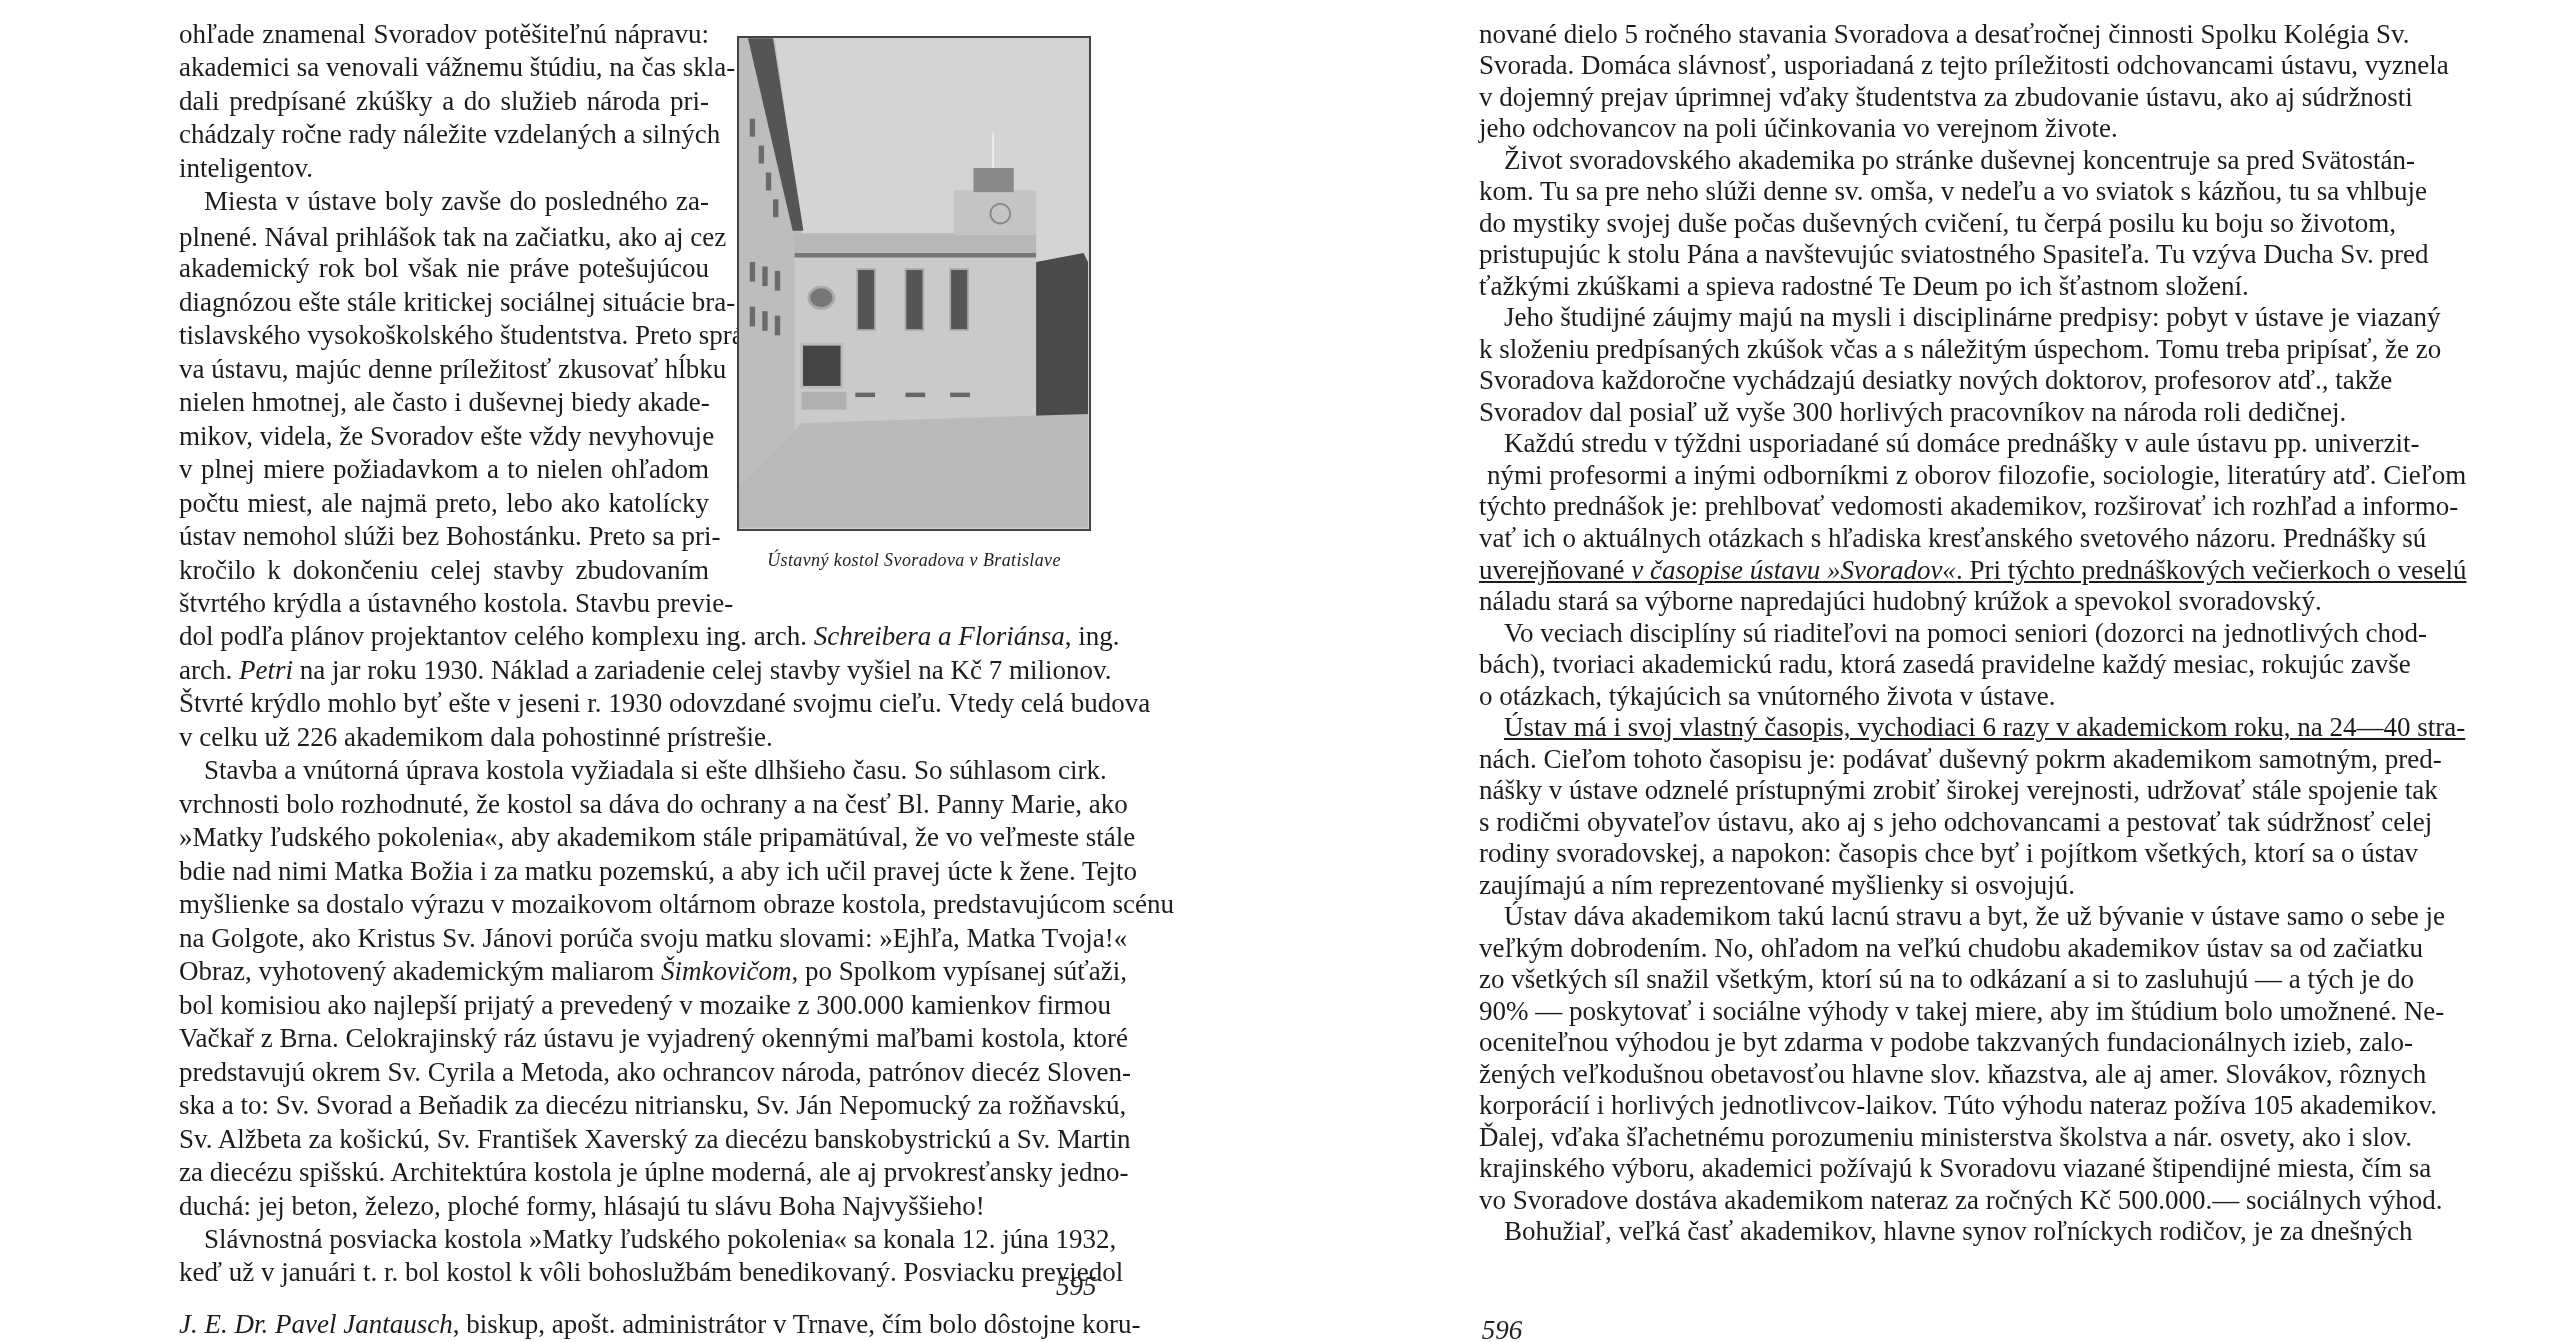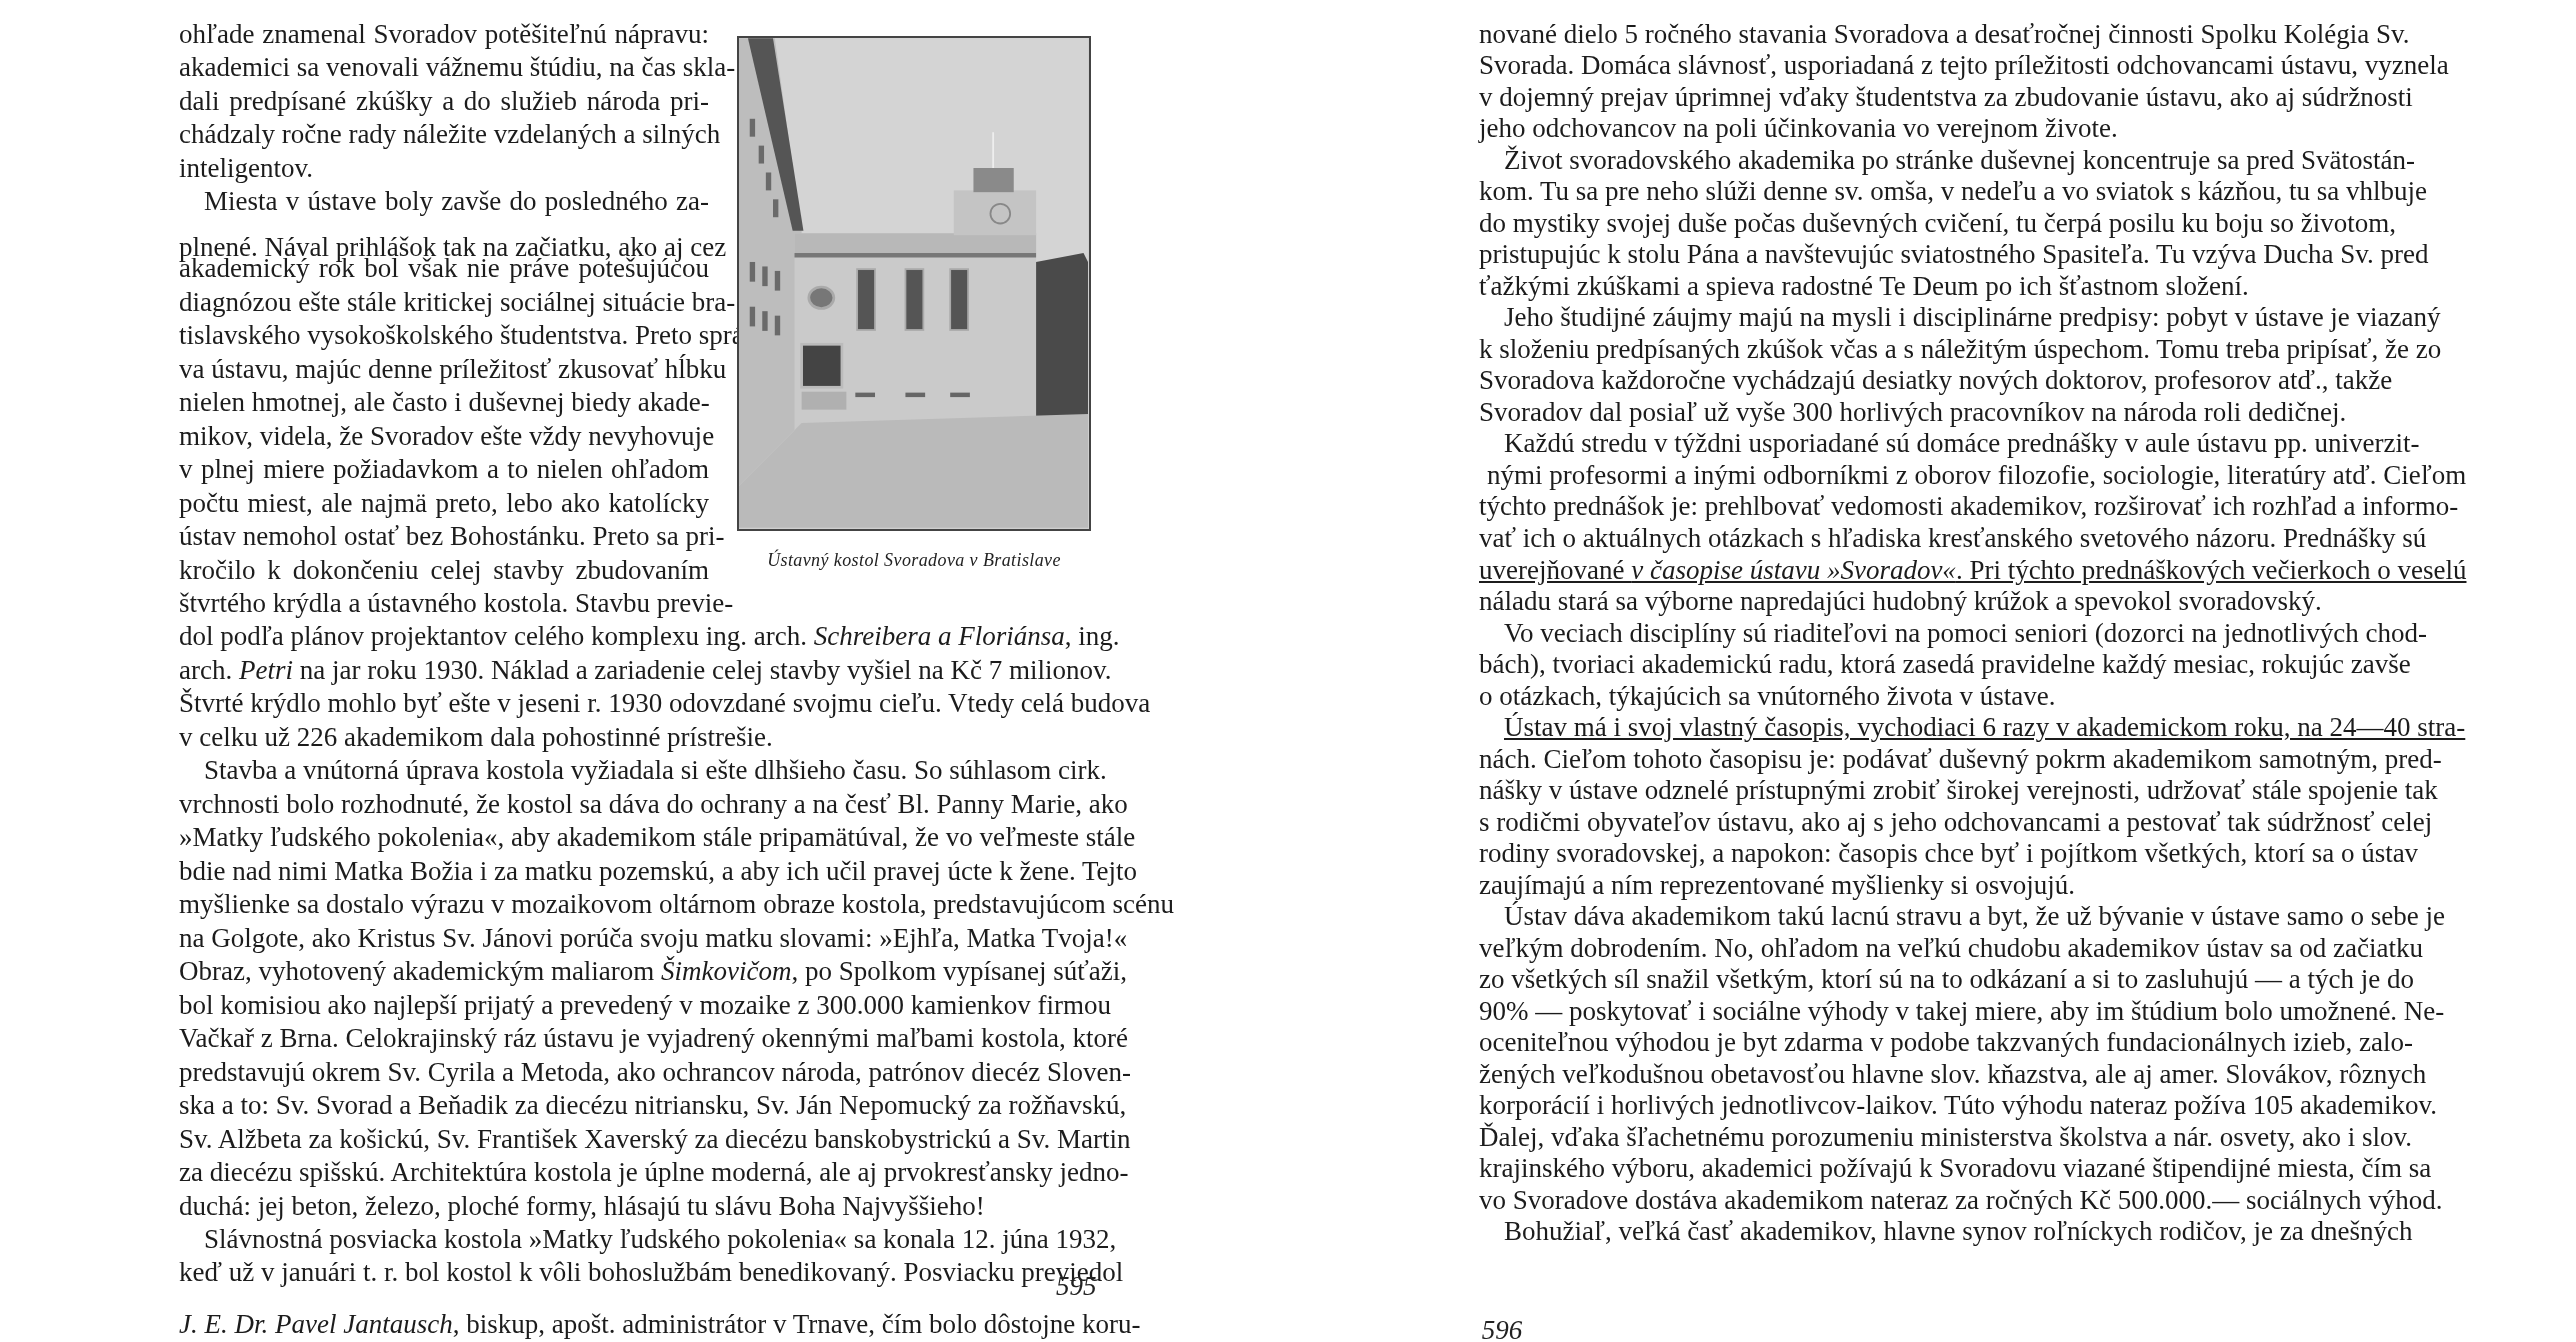--- a/index.html
+++ b/index.html
@@ -30,30 +30,30 @@
 <body>
 
 <div id="page-left" class="page">
   <div id="left-lines">
       <div class="line narrow" style="top: 18px;"><span>ohľade znamenal Svoradov potěšiteľnú nápravu:</span></div>
       <div class="line narrow" style="top: 51px;"><span>akademici sa venovali vážnemu štúdiu, na čas skla-</span></div>
       <div class="line narrow" style="top: 85px;"><span>dali predpísané zkúšky a do služieb národa pri-</span></div>
       <div class="line narrow" style="top: 118px;"><span>chádzaly ročne rady náležite vzdelaných a silných</span></div>
       <div class="line narrow last" style="top: 152px;"><span>inteligentov.</span></div>
       <div class="line narrow indent" style="top: 185px;"><span>Miesta v ústave boly zavše do posledného za-</span></div>
-      <div class="line narrow" style="top: 231px;"><span>plnené. Nával prihlášok tak na začiatku, ako aj cez</span></div>
+      <div class="line narrow" style="top: 221px;"><span>plnené. Nával prihlášok tak na začiatku, ako aj cez</span></div>
       <div class="line narrow" style="top: 252px;"><span>akademický rok bol však nie práve potešujúcou</span></div>
       <div class="line narrow" style="top: 286px;"><span>diagnózou ešte stále kritickej sociálnej situácie bra-</span></div>
       <div class="line narrow" style="top: 319px;"><span>tislavského vysokoškolského študentstva. Preto sprá-</span></div>
       <div class="line narrow" style="top: 353px;"><span>va ústavu, majúc denne príležitosť zkusovať hĺbku</span></div>
       <div class="line narrow" style="top: 386px;"><span>nielen hmotnej, ale často i duševnej biedy akade-</span></div>
       <div class="line narrow" style="top: 420px;"><span>mikov, videla, že Svoradov ešte vždy nevyhovuje</span></div>
       <div class="line narrow" style="top: 453px;"><span>v plnej miere požiadavkom a to nielen ohľadom</span></div>
       <div class="line narrow" style="top: 487px;"><span>počtu miest, ale najmä preto, lebo ako katolícky</span></div>
-      <div class="line narrow" style="top: 520px;"><span>ústav nemohol ostať bez Bohostánku. Preto sa pri-</span></div>
+      <div class="line narrow" style="top: 520px;"><span>ústav nemohol slúži bez Bohostánku. Preto sa pri-</span></div>
       <div class="line narrow" style="top: 554px;"><span>kročilo k dokončeniu celej stavby zbudovaním</span></div>
       <div class="line narrow" style="top: 587px;"><span>štvrtého krýdla a ústavného kostola. Stavbu previe-</span></div>
       <div class="line full-l" style="top: 620px;"><span>dol podľa plánov projektantov celého komplexu ing. arch. </span><span class="it">Schreibera a Floriánsa</span><span>, ing.</span></div>
       <div class="line full-l" style="top: 654px;"><span>arch. </span><span class="it">Petri</span><span> na jar roku 1930. Náklad a zariadenie celej stavby vyšiel na Kč 7 milionov.</span></div>
       <div class="line full-l" style="top: 687px;"><span>Štvrté krýdlo mohlo byť ešte v jeseni r. 1930 odovzdané svojmu cieľu. Vtedy celá budova</span></div>
       <div class="line full-l last" style="top: 721px;"><span>v celku už 226 akademikom dala pohostinné prístrešie.</span></div>
       <div class="line full-l indent" style="top: 754px;"><span>Stavba a vnútorná úprava kostola vyžiadala si ešte dlhšieho času. So súhlasom cirk.</span></div>
       <div class="line full-l" style="top: 788px;"><span>vrchnosti bolo rozhodnuté, že kostol sa dáva do ochrany a na česť Bl. Panny Marie, ako</span></div>
       <div class="line full-l" style="top: 821px;"><span>»Matky ľudského pokolenia«, aby akademikom stále pripamätúval, že vo veľmeste stále</span></div>
       <div class="line full-l" style="top: 855px;"><span>bdie nad nimi Matka Božia i za matku pozemskú, a aby ich učil pravej úcte k žene. Tejto</span></div>

